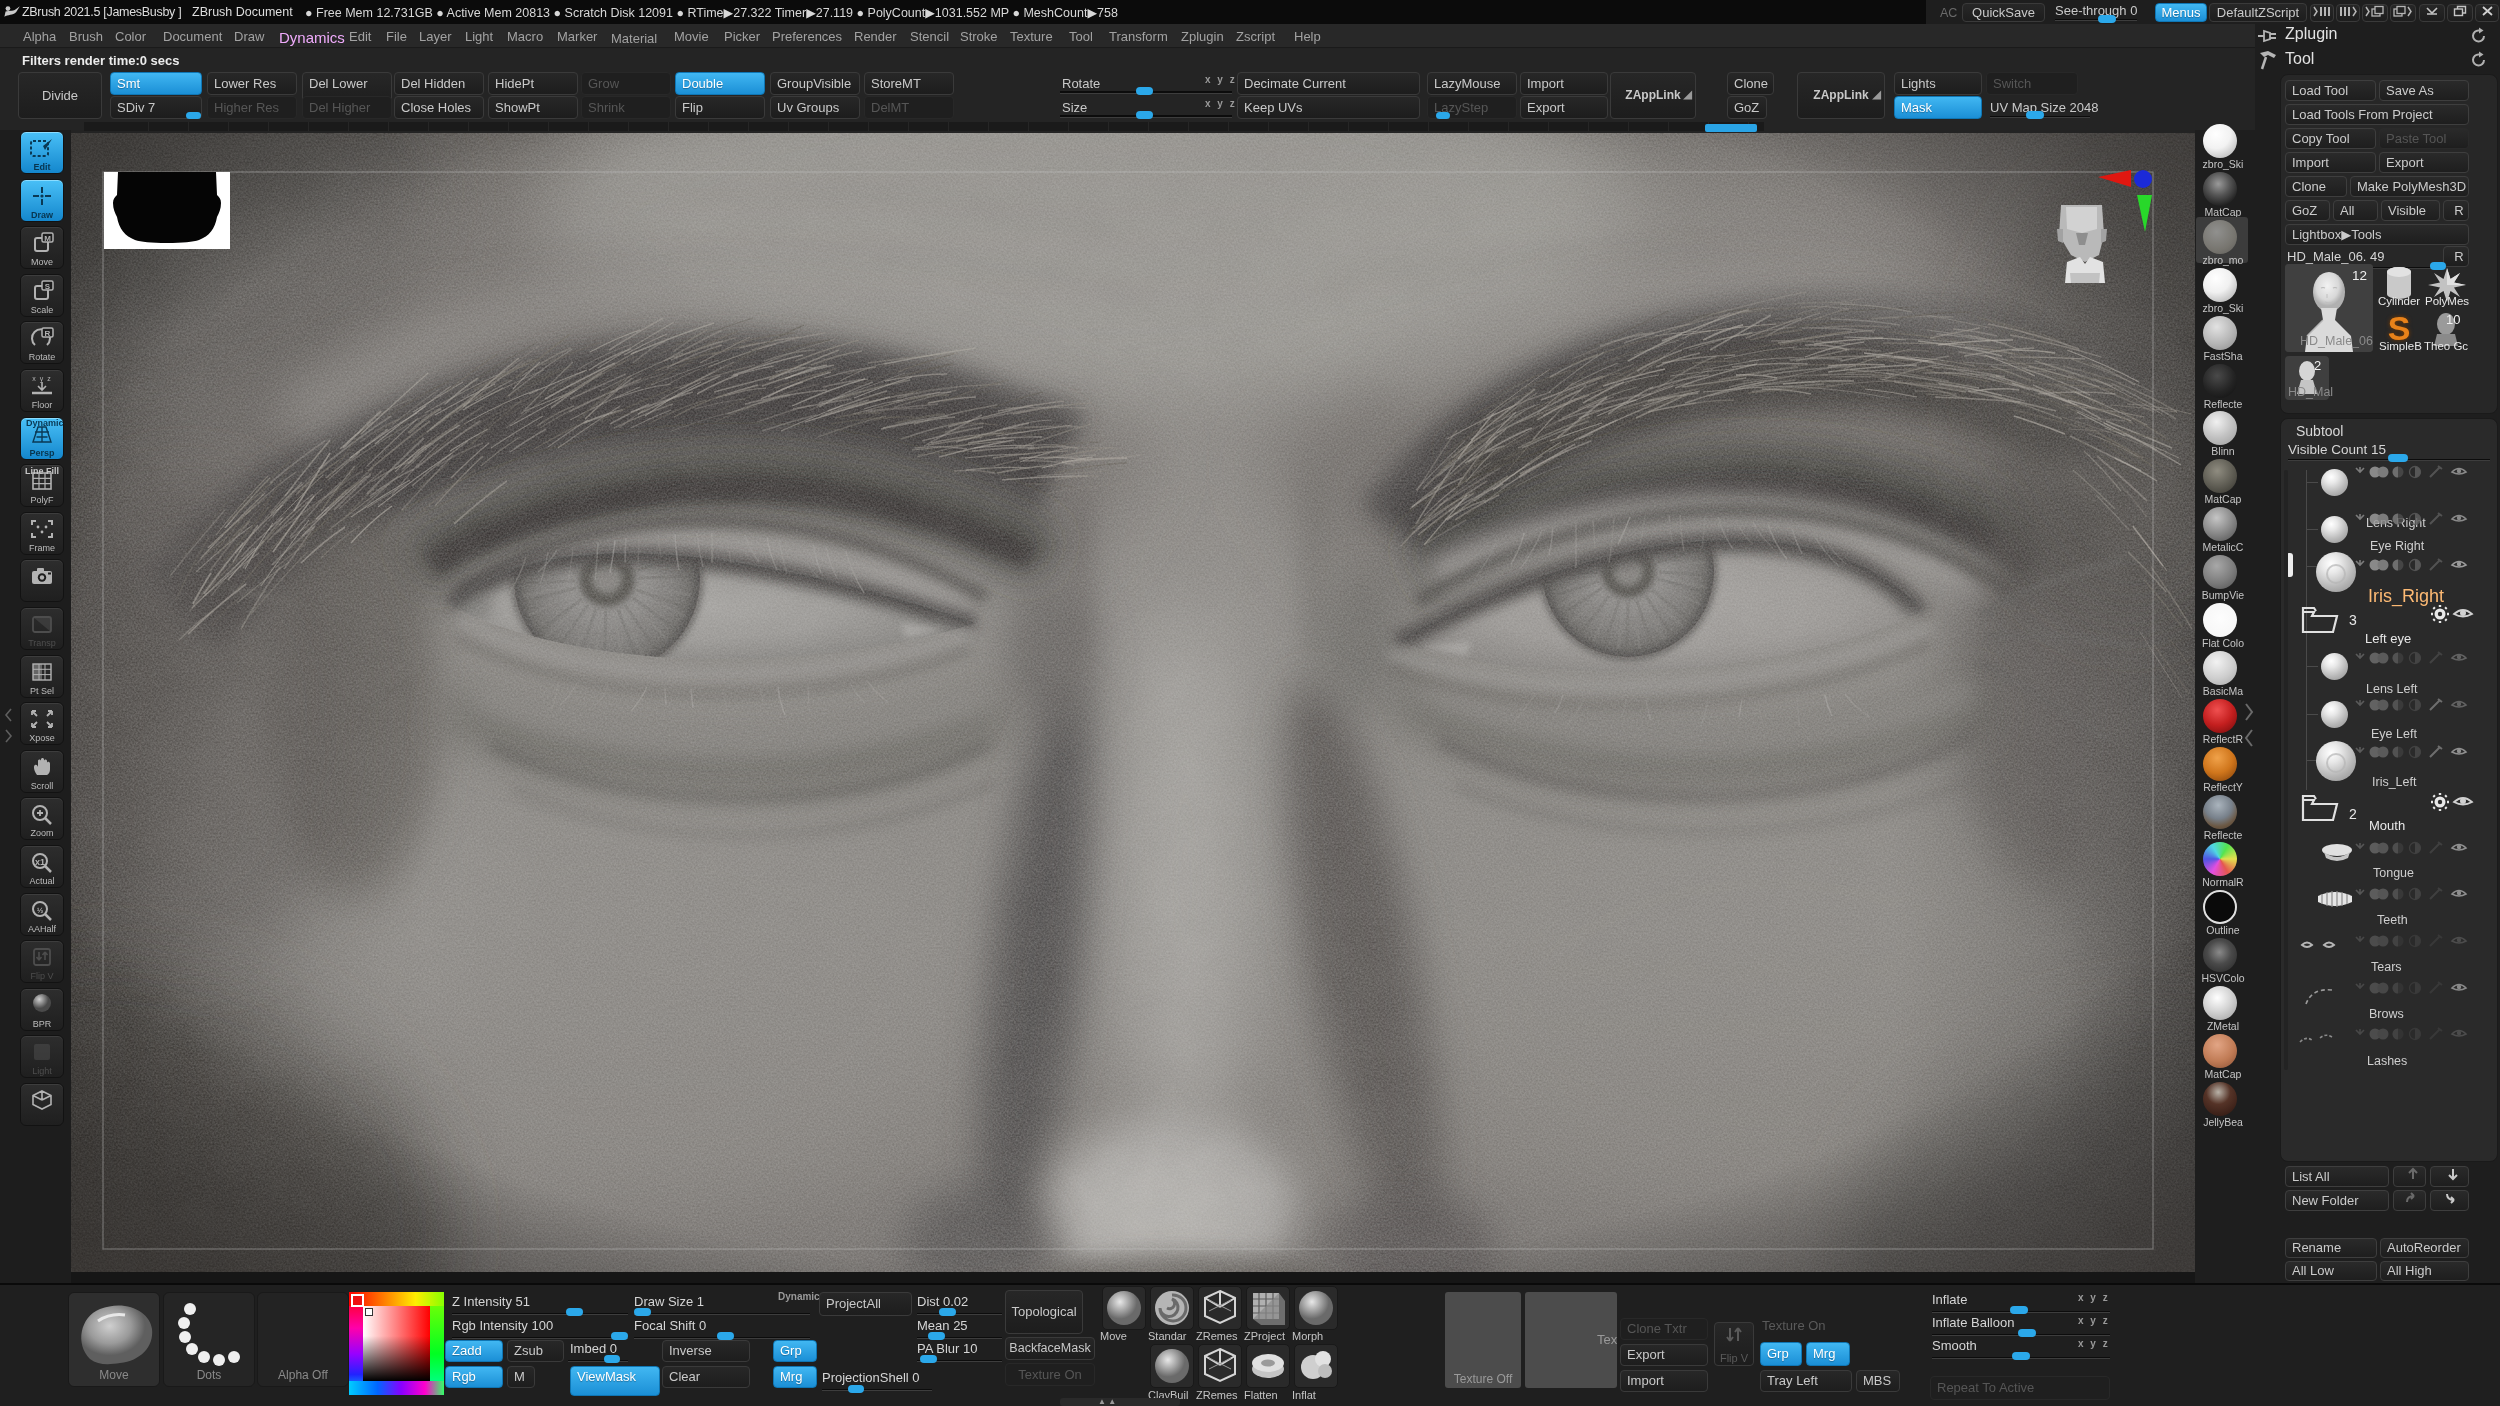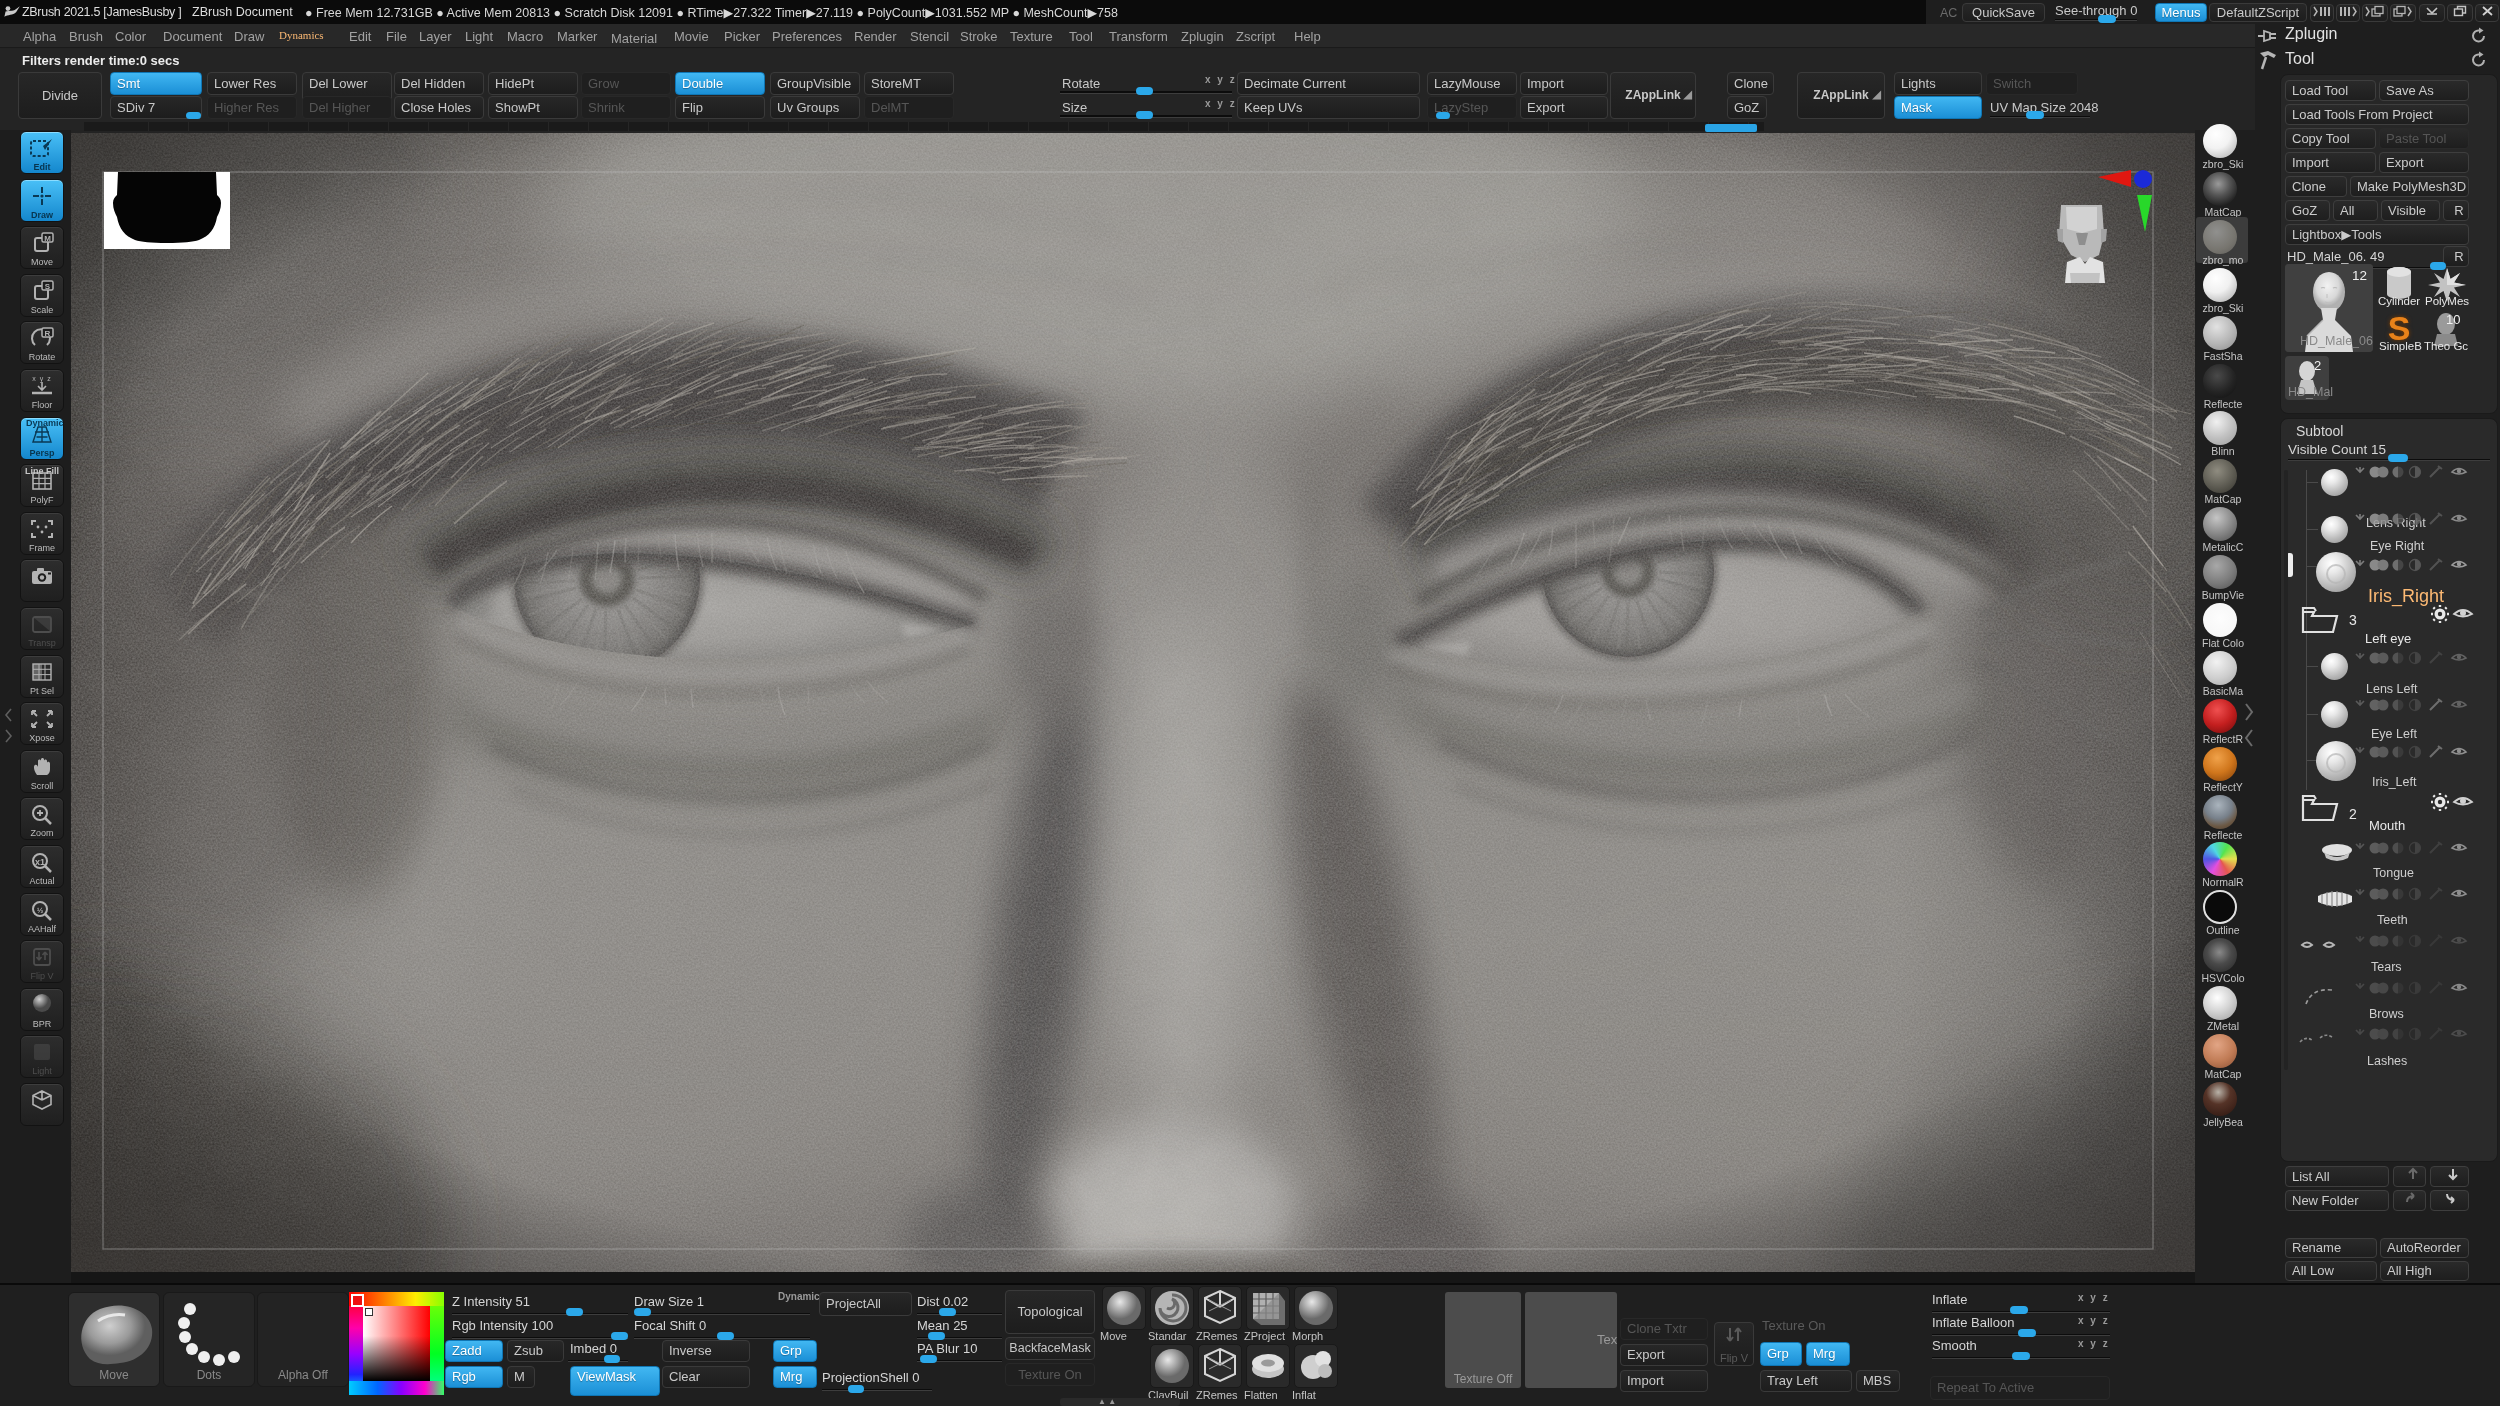--- a/index.html
+++ b/index.html
@@ -69,21 +69,21 @@
     </svg></div>
 <div class="b bc" style="left:2475px;top:4px;width:24px;height:18px;font-size:13px;line-height:16px;"><svg width="13" height="12" viewBox="0 0 13 12">
       <path d="M2 2 L11 10 M11 2 L2 10" stroke="#d0d0d0" stroke-width="1.8"></path>
     </svg></div>
 <div class="a" style="left:0px;top:24px;width:2500px;height:24px;background:#282828;border-bottom:1px solid #1a1a1a"></div>
 <div class="t" style="left:23px;top:29px;font-size:13px;color:#a2a2a2;">Alpha</div>
 <div class="t" style="left:69px;top:29px;font-size:13px;color:#a2a2a2;">Brush</div>
 <div class="t" style="left:115px;top:29px;font-size:13px;color:#a2a2a2;">Color</div>
 <div class="t" style="left:163px;top:29px;font-size:13px;color:#a2a2a2;">Document</div>
 <div class="t" style="left:234px;top:29px;font-size:13px;color:#a2a2a2;">Draw</div>
-<div class="t" style="left:279px;top:29px;font-size:11px;color:#fdba74;font-family:Liberation Serif, serif;">Dynamics</div>
+<div class="t" style="left:279px;top:29px;font-size:15px;color:#f0abfc;">Dynamics</div>
 <div class="t" style="left:349px;top:29px;font-size:13px;color:#a2a2a2;">Edit</div>
 <div class="t" style="left:386px;top:29px;font-size:13px;color:#a2a2a2;">File</div>
 <div class="t" style="left:419px;top:29px;font-size:13px;color:#a2a2a2;text-align:center;">Layer</div>
 <div class="t" style="left:465px;top:29px;font-size:13px;color:#a2a2a2;">Light</div>
 <div class="t" style="left:507px;top:29px;font-size:13px;color:#a2a2a2;">Macro</div>
 <div class="t" style="left:557px;top:29px;font-size:13px;color:#a2a2a2;">Marker</div>
 <div class="t" style="left:611px;top:31px;font-size:13px;color:#a2a2a2;">Material</div>
 <div class="t" style="left:674px;top:29px;font-size:13px;color:#a2a2a2;">Movie</div>
 <div class="t" style="left:724px;top:29px;font-size:13px;color:#a2a2a2;">Picker</div>
 <div class="t" style="left:772px;top:29px;font-size:13px;color:#a2a2a2;">Preferences</div>
@@ -1921,21 +1921,21 @@
 <div class="b bb" style="left:773px;top:1340px;width:44px;height:22px;font-size:13px;line-height:20px">Grp</div>
 <div class="b bb" style="left:445px;top:1366px;width:58px;height:22px;font-size:13px;line-height:20px">Rgb</div>
 <div class="b" style="left:507px;top:1366px;width:28px;height:22px;font-size:13px;line-height:20px">M</div>
 <div class="b bb" style="left:570px;top:1366px;width:90px;height:30px;font-size:13px;line-height:20px">ViewMask</div>
 <div class="b" style="left:662px;top:1366px;width:88px;height:22px;font-size:13px;line-height:20px">Clear</div>
 <div class="b bb" style="left:773px;top:1366px;width:44px;height:22px;font-size:13px;line-height:20px">Mrg</div>
 <div class="t" style="left:822px;top:1370px;font-size:13px;color:#d5d5d5;">ProjectionShell 0</div>
 <div class="track" style="left:822px;top:1389px;width:110px;height:2px"></div>
 <div class="knob" style="left:848px;top:1385px;width:16px;height:8px"></div>
 <div class="t" style="left:1010px;top:1368px;font-size:10px;color:#9a9a9a;font-weight:bold;letter-spacing:2px">x y z</div>
-<div class="b bc" style="left:1005px;top:1290px;width:90px;height:44px;font-size:13px;line-height:42px">Topological</div>
+<div class="b bc" style="left:1005px;top:1290px;width:78px;height:44px;font-size:13px;line-height:42px">Topological</div>
 <div class="b bc" style="left:1005px;top:1337px;width:90px;height:23px;font-size:12.5px;line-height:21px">BackfaceMask</div>
 <div class="b bc bg" style="left:1005px;top:1363px;width:90px;height:23px;font-size:13px;line-height:21px">Texture On</div>
 <div class="a" style="left:1102px;top:1286px;width:44px;height:44px;background:#2a2a2a;border-radius:5px;border:1px solid #191919"><svg width="42" height="42" viewBox="0 0 42 42">
       <defs>
         <radialGradient id="gm1" cx="38%" cy="32%">
           <stop offset="0%" stop-color="#e8e8e8"></stop>
           <stop offset="100%" stop-color="#6a6a6a"></stop>
         </radialGradient>
       </defs>
       <circle cx="21" cy="21" r="17" fill="url(#gm1)"></circle>

